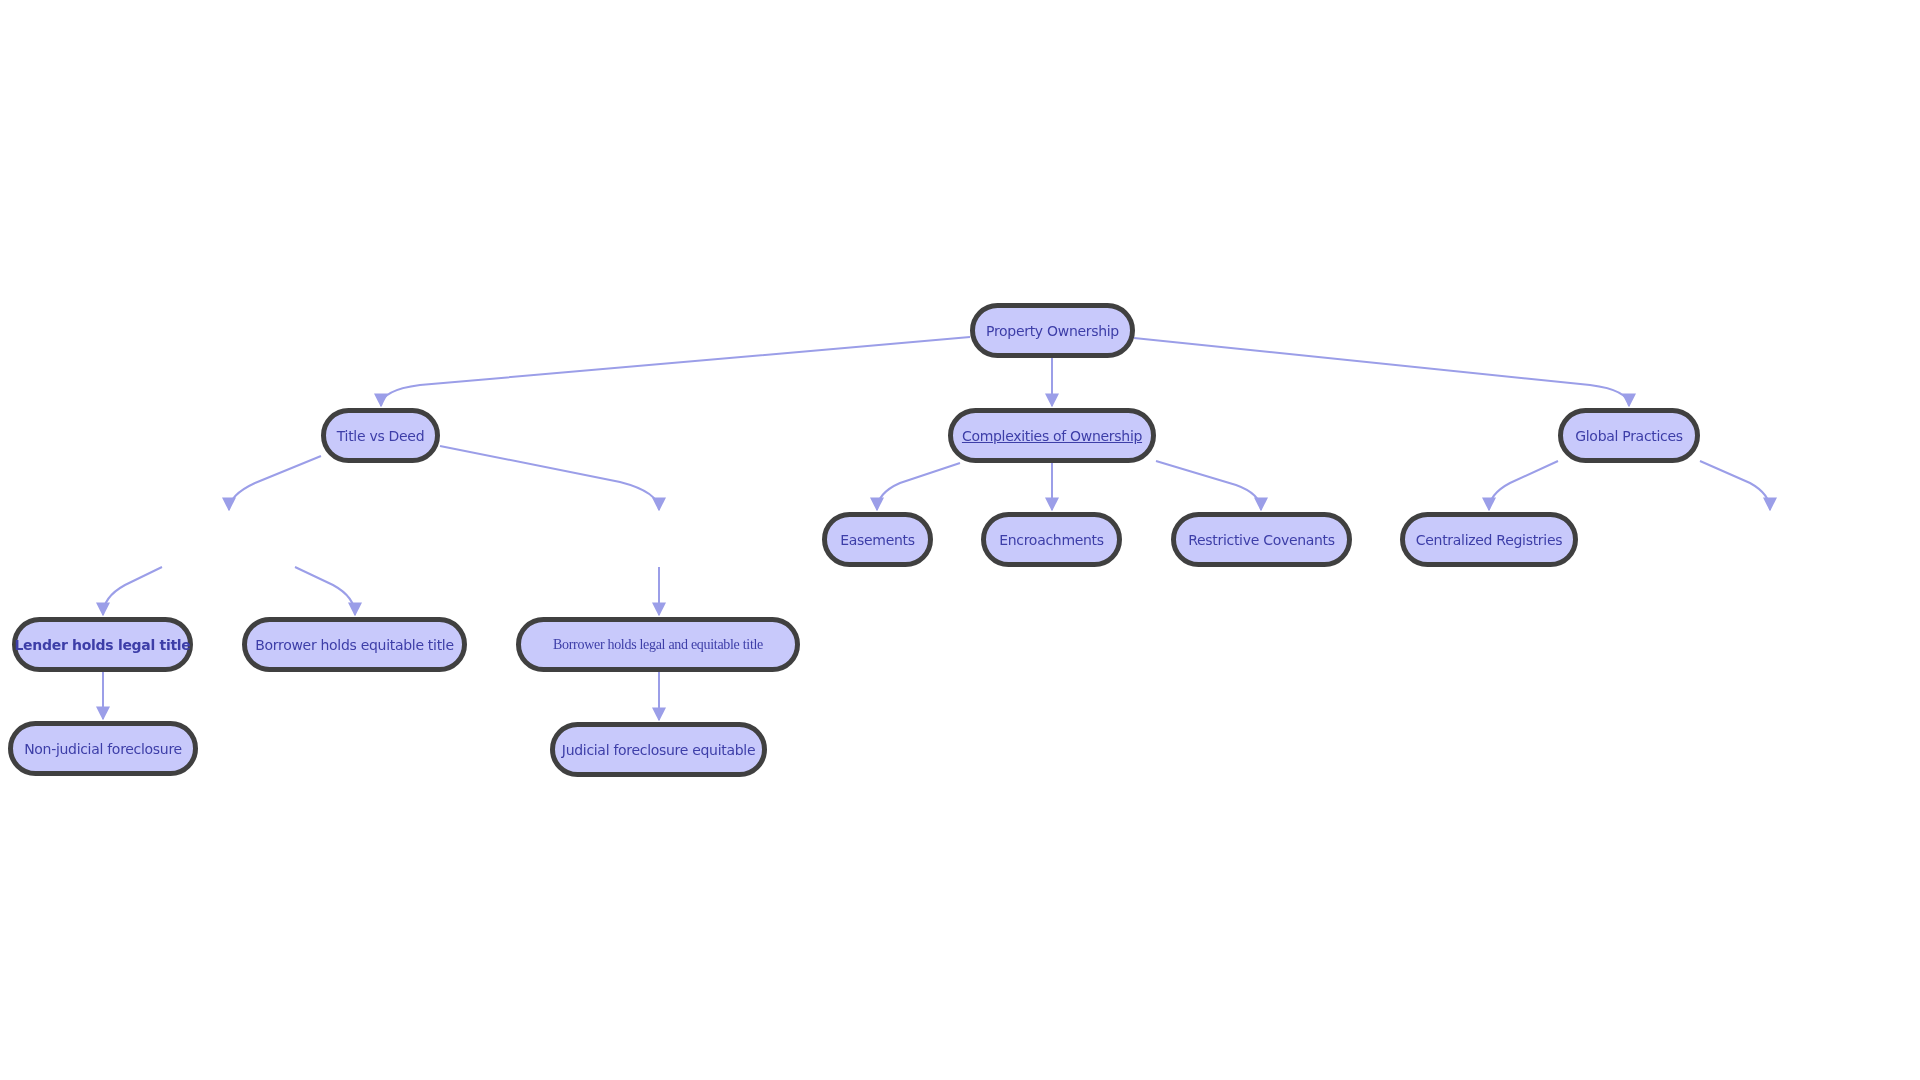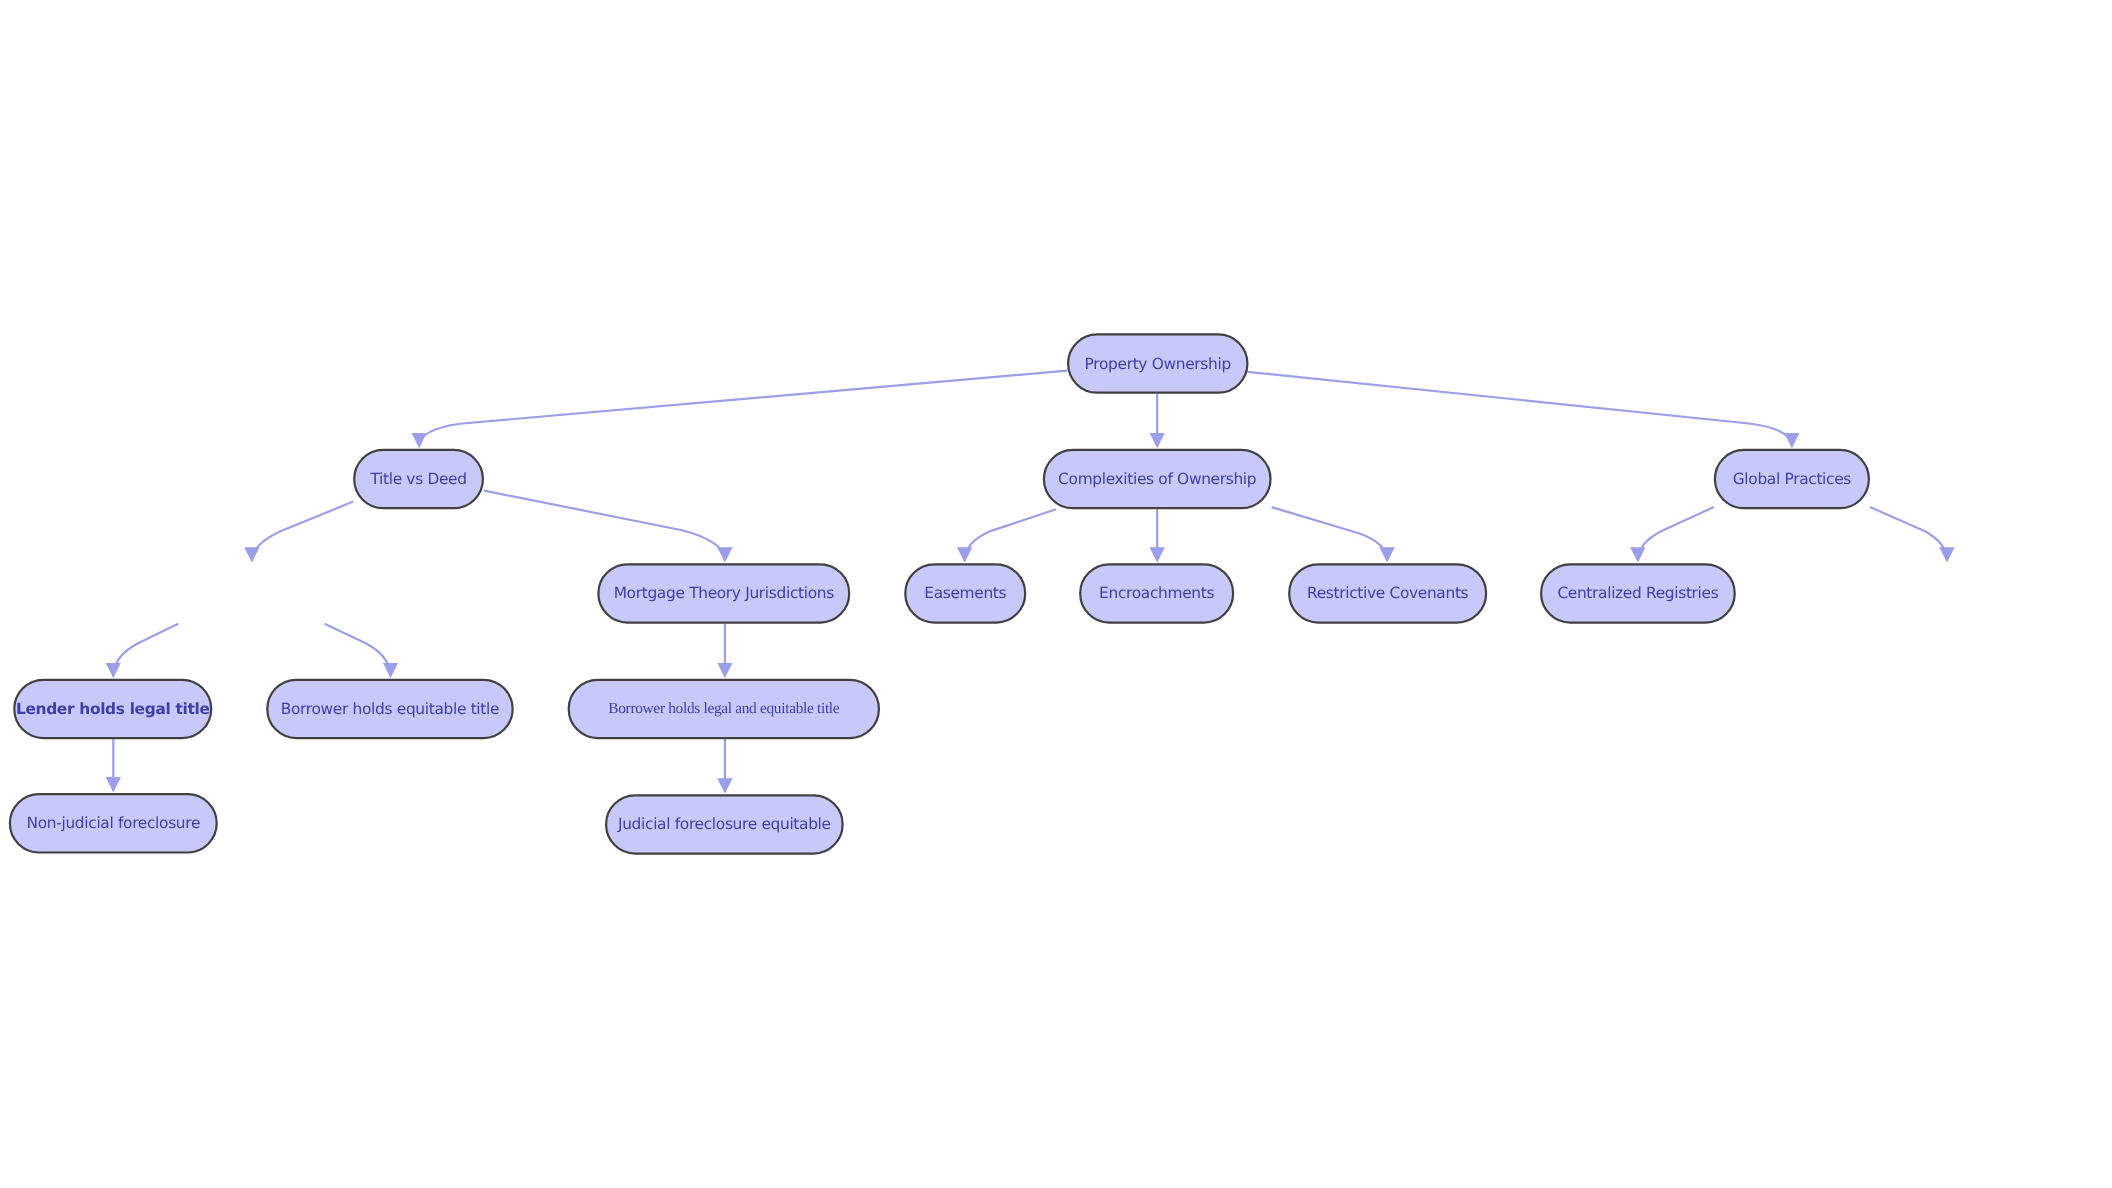--- a/index.html
+++ b/index.html
@@ -21,21 +21,21 @@
       top: 0;
       width: 1920px;
       height: 1080px;
     }
     .node {
       position: absolute;
       box-sizing: border-box;
       height: 55px;
       border-radius: 28px;
       background: #c8c9fb;
-      border: 2px solid #404040;
+      border: 5px solid #404040;
       display: flex;
       align-items: center;
       justify-content: center;
       font-family: "DejaVu Sans", sans-serif;
       font-size: 14px;
       color: #3d3ea8;
       white-space: nowrap;
       letter-spacing: -0.3px;
       cursor: pointer;
     }
@@ -80,24 +80,23 @@
 
       <path d="M103,672 L103,719" marker-end="url(#arrow)"></path>
 
       <path d="M659,672 L659,720" marker-end="url(#arrow)"></path>
     </g>
   </svg>
 
   <div class="node" style="left:970px; top:303px; width:165px;">Property Ownership</div>
 
   <div class="node" style="left:321px; top:408px; width:119px;">Title vs Deed</div>
-  <div class="node" style="left:948px; top:408px; width:208px;">Complexities of Ownership</div>
+  <div class="node" style="left:948px; top:408px; width:208px;text-decoration:underline;">Complexities of Ownership</div>
   <div class="node" style="left:1558px; top:408px; width:142px;">Global Practices</div>
 
-  <div class="node" style="left:543px; top:512px; width:230px;">Mortgage Theory Jurisdictions</div>
   <div class="node" style="left:822px; top:512px; width:111px;">Easements</div>
   <div class="node" style="left:981px; top:512px; width:141px;text-align:right;">Encroachments</div>
   <div class="node" style="left:1171px; top:512px; width:181px;text-align:center;">Restrictive Covenants</div>
   <div class="node" style="left:1400px; top:512px; width:178px;">Centralized Registries</div>
 
   <div class="node" style="left:12px; top:617px; width:181px;font-weight:bold;">Lender holds legal title</div>
   <div class="node" style="left:242px; top:617px; width:225px;">Borrower holds equitable title</div>
   <div class="node" style="left:516px; top:617px; width:284px;font-family:Liberation Serif, serif;">Borrower holds legal and equitable title</div>
 
   <div class="node" style="left:8px; top:721px; width:190px;">Non-judicial foreclosure</div>

